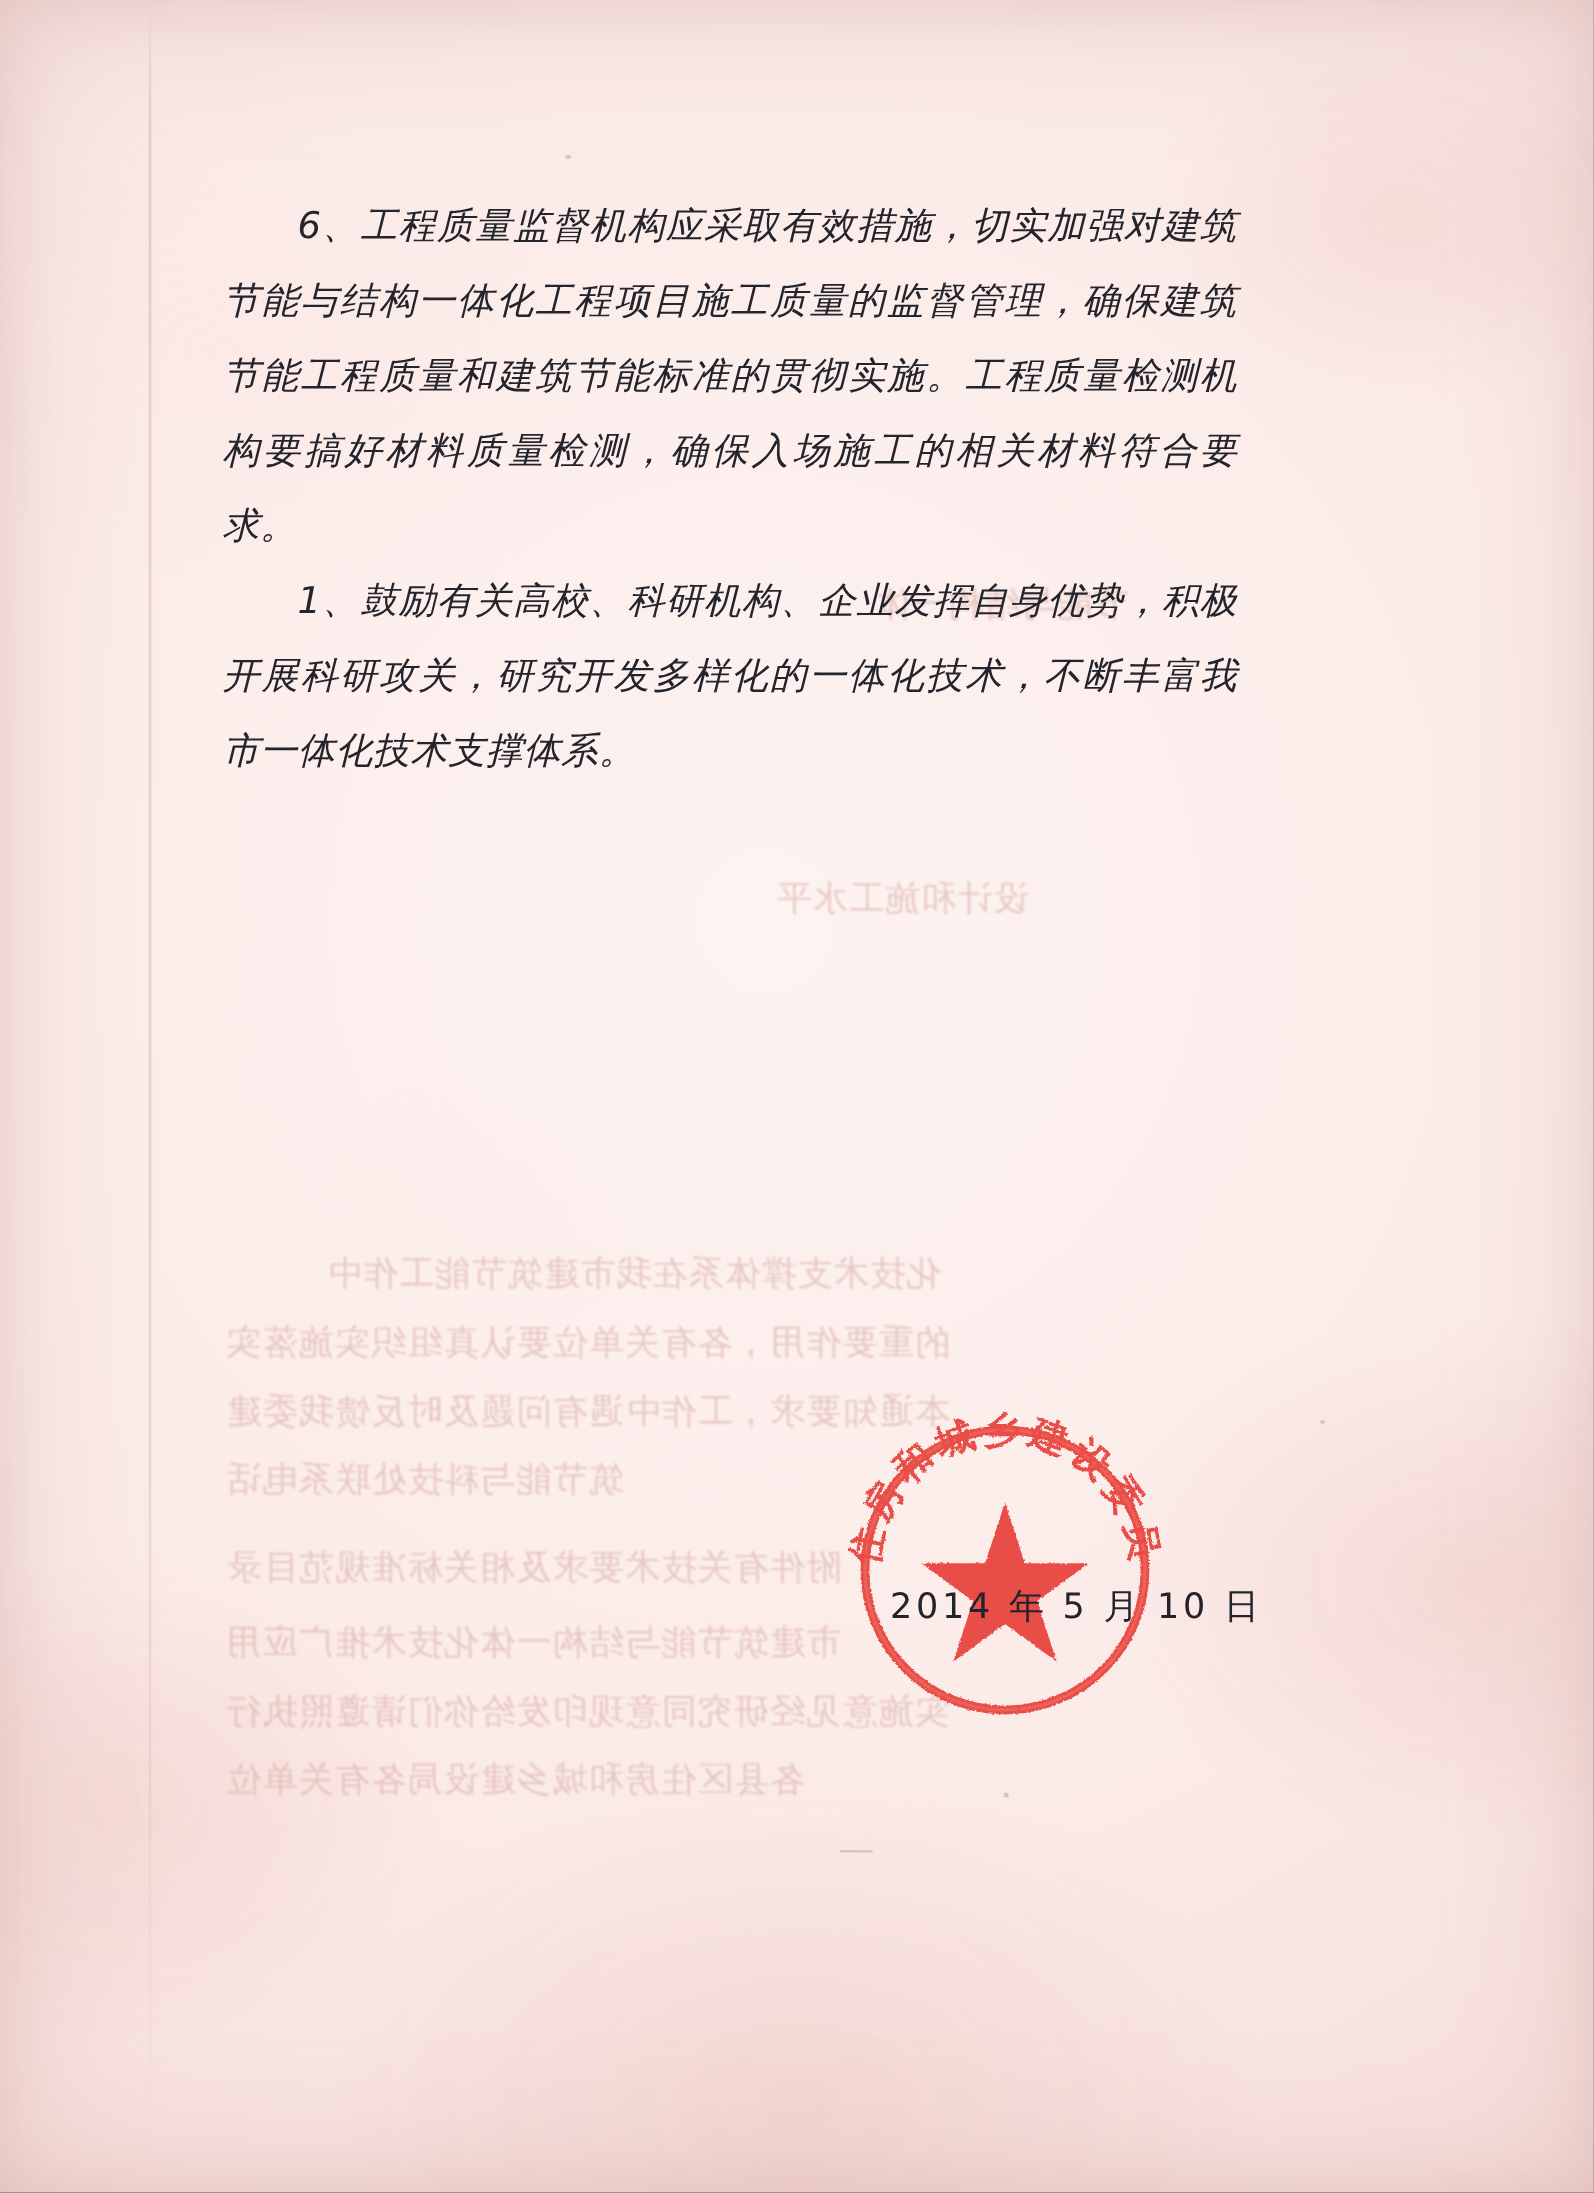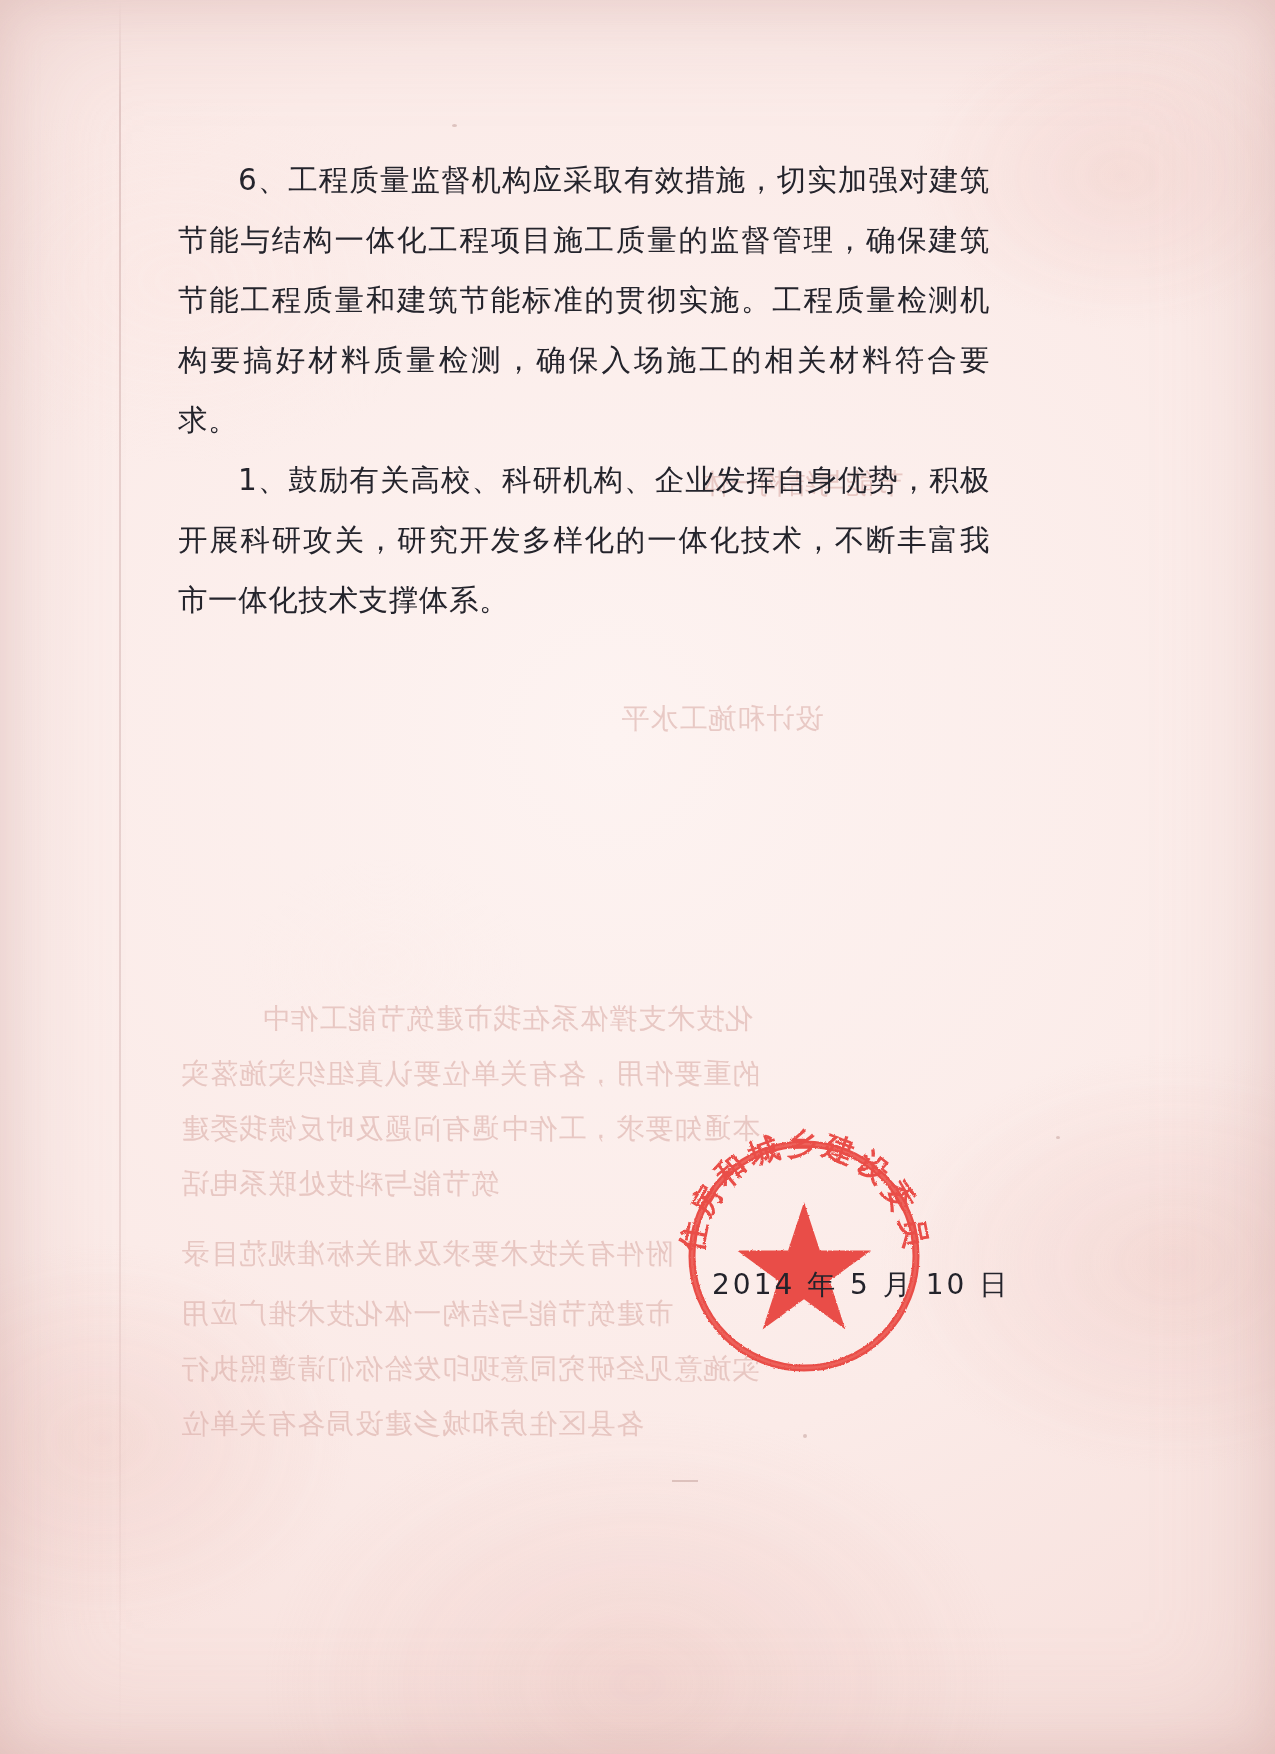--- a/index.html
+++ b/index.html
@@ -57,21 +57,21 @@
     font-size: 29.5px;
     line-height: 60px;
     color: #24242c;
     text-align: justify;
     text-justify: inter-character;
     letter-spacing: 0.6px;
     margin: 0 0 0 0;
     text-indent: 0;
     -webkit-font-smoothing: antialiased;
   }
-  .para.indent { text-indent: 60px; }
+  .para.indent { text-indent: 60px; font-style: italic; }
   .para + .para { margin-top: 0px; }
 
   
   .bleed {
     position: absolute;
     color: #d8a9a3;
     opacity: .55;
     font-size: 28px;
     line-height: 57px;
     letter-spacing: 1px;

